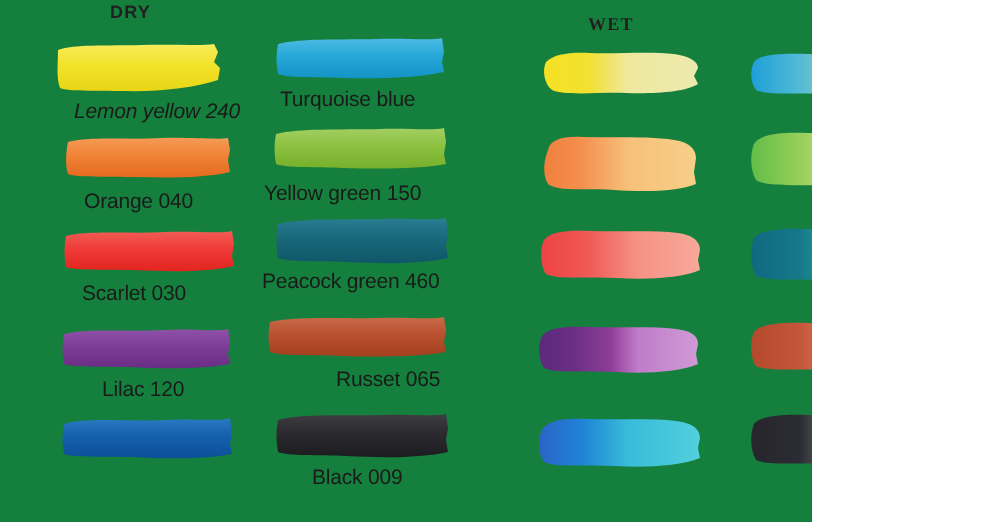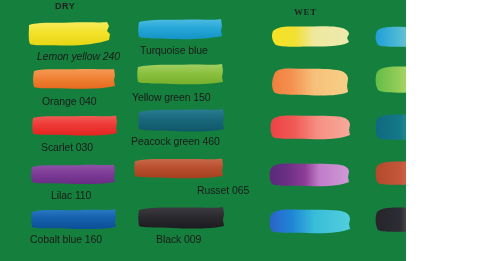--- a/index.html
+++ b/index.html
@@ -114,37 +114,36 @@
           <linearGradient id="gd3" x1="0" y1="0" x2="0" y2="1">
             <stop offset="0%" stop-color="#8f52a8"></stop>
               <stop offset="50%" stop-color="#7b3a96"></stop>
               <stop offset="100%" stop-color="#6a2d85"></stop>
           </linearGradient>
         </defs>
         <path d="M2,5 C14,2 32,4 52,3 C66,2 78,4 84,2.5 L85,9 L84,15 L85,20 C72,22.5 52,22.5 34,21.5 C20,21 7,22 2,20 C1,15 1,10 2,5 Z" fill="url(#gd3)"></path>
       </svg>
     </div>
   </div>
-  <div class="swatch-label" style="left:51px; top:189px;">Lilac 110</div>
+  <div class="swatch-label" style="left:51px; top:189px;">Lilac 120</div>
 
   <div class="swatch-cell" style="left:30px; top:207px; width:87px; height:23px;">
     <div class="swatch">
       <svg viewBox="0 0 87 23" preserveAspectRatio="none">
         <defs>
           <linearGradient id="gd4" x1="0" y1="0" x2="0" y2="1">
             <stop offset="0%" stop-color="#2b79c4"></stop>
               <stop offset="45%" stop-color="#1560ad"></stop>
               <stop offset="100%" stop-color="#0c4f97"></stop>
           </linearGradient>
         </defs>
         <path d="M2,5 C14,1.5 32,4 52,3 C66,2 80,4 85,2 L86,9 L85,15 L86,20 C74,22.5 54,22.5 36,21.5 C22,21 7,22 2,20 C1,15 1,10 2,5 Z" fill="url(#gd4)"></path>
       </svg>
     </div>
   </div>
-  <div class="swatch-label" style="left:30px; top:233px;">Cobalt blue 160</div>
 
   <div class="swatch-cell" style="left:137px; top:17px; width:86px; height:24px;">
     <div class="swatch">
       <svg viewBox="0 0 86 24" preserveAspectRatio="none">
         <defs>
           <linearGradient id="gd5" x1="0" y1="0" x2="0" y2="1">
             <stop offset="0%" stop-color="#4dbbe3"></stop>
               <stop offset="45%" stop-color="#27a8d8"></stop>
               <stop offset="100%" stop-color="#1493c6"></stop>
           </linearGradient>
@@ -194,21 +193,21 @@
           <linearGradient id="gd8" x1="0" y1="0" x2="0" y2="1">
             <stop offset="0%" stop-color="#c86a4a"></stop>
               <stop offset="45%" stop-color="#b9502f"></stop>
               <stop offset="100%" stop-color="#a4401f"></stop>
           </linearGradient>
         </defs>
         <path d="M2,5 C16,2 36,3.5 56,3 C70,2.5 82,4 89,2.5 L90,9 L89,15 L90,20 C76,22.5 56,22.5 38,22 C24,21.5 7,22 2,20 C1,15 1,10 2,5 Z" fill="url(#gd8)"></path>
       </svg>
     </div>
   </div>
-  <div class="swatch-label" style="left:165px; top:184px;padding-left:32px;">Russet 065</div>
+  <div class="swatch-label" style="left:136px; top:184px;padding-left:32px;">Russet 065</div>
 
   <div class="swatch-cell" style="left:137px; top:205px; width:88px; height:25px;">
     <div class="swatch">
       <svg viewBox="0 0 88 25" preserveAspectRatio="none">
         <defs>
           <linearGradient id="gd9" x1="0" y1="0" x2="0" y2="1">
             <stop offset="0%" stop-color="#3d3c42"></stop>
               <stop offset="45%" stop-color="#2b2a2e"></stop>
               <stop offset="100%" stop-color="#1c1b1f"></stop>
           </linearGradient>

